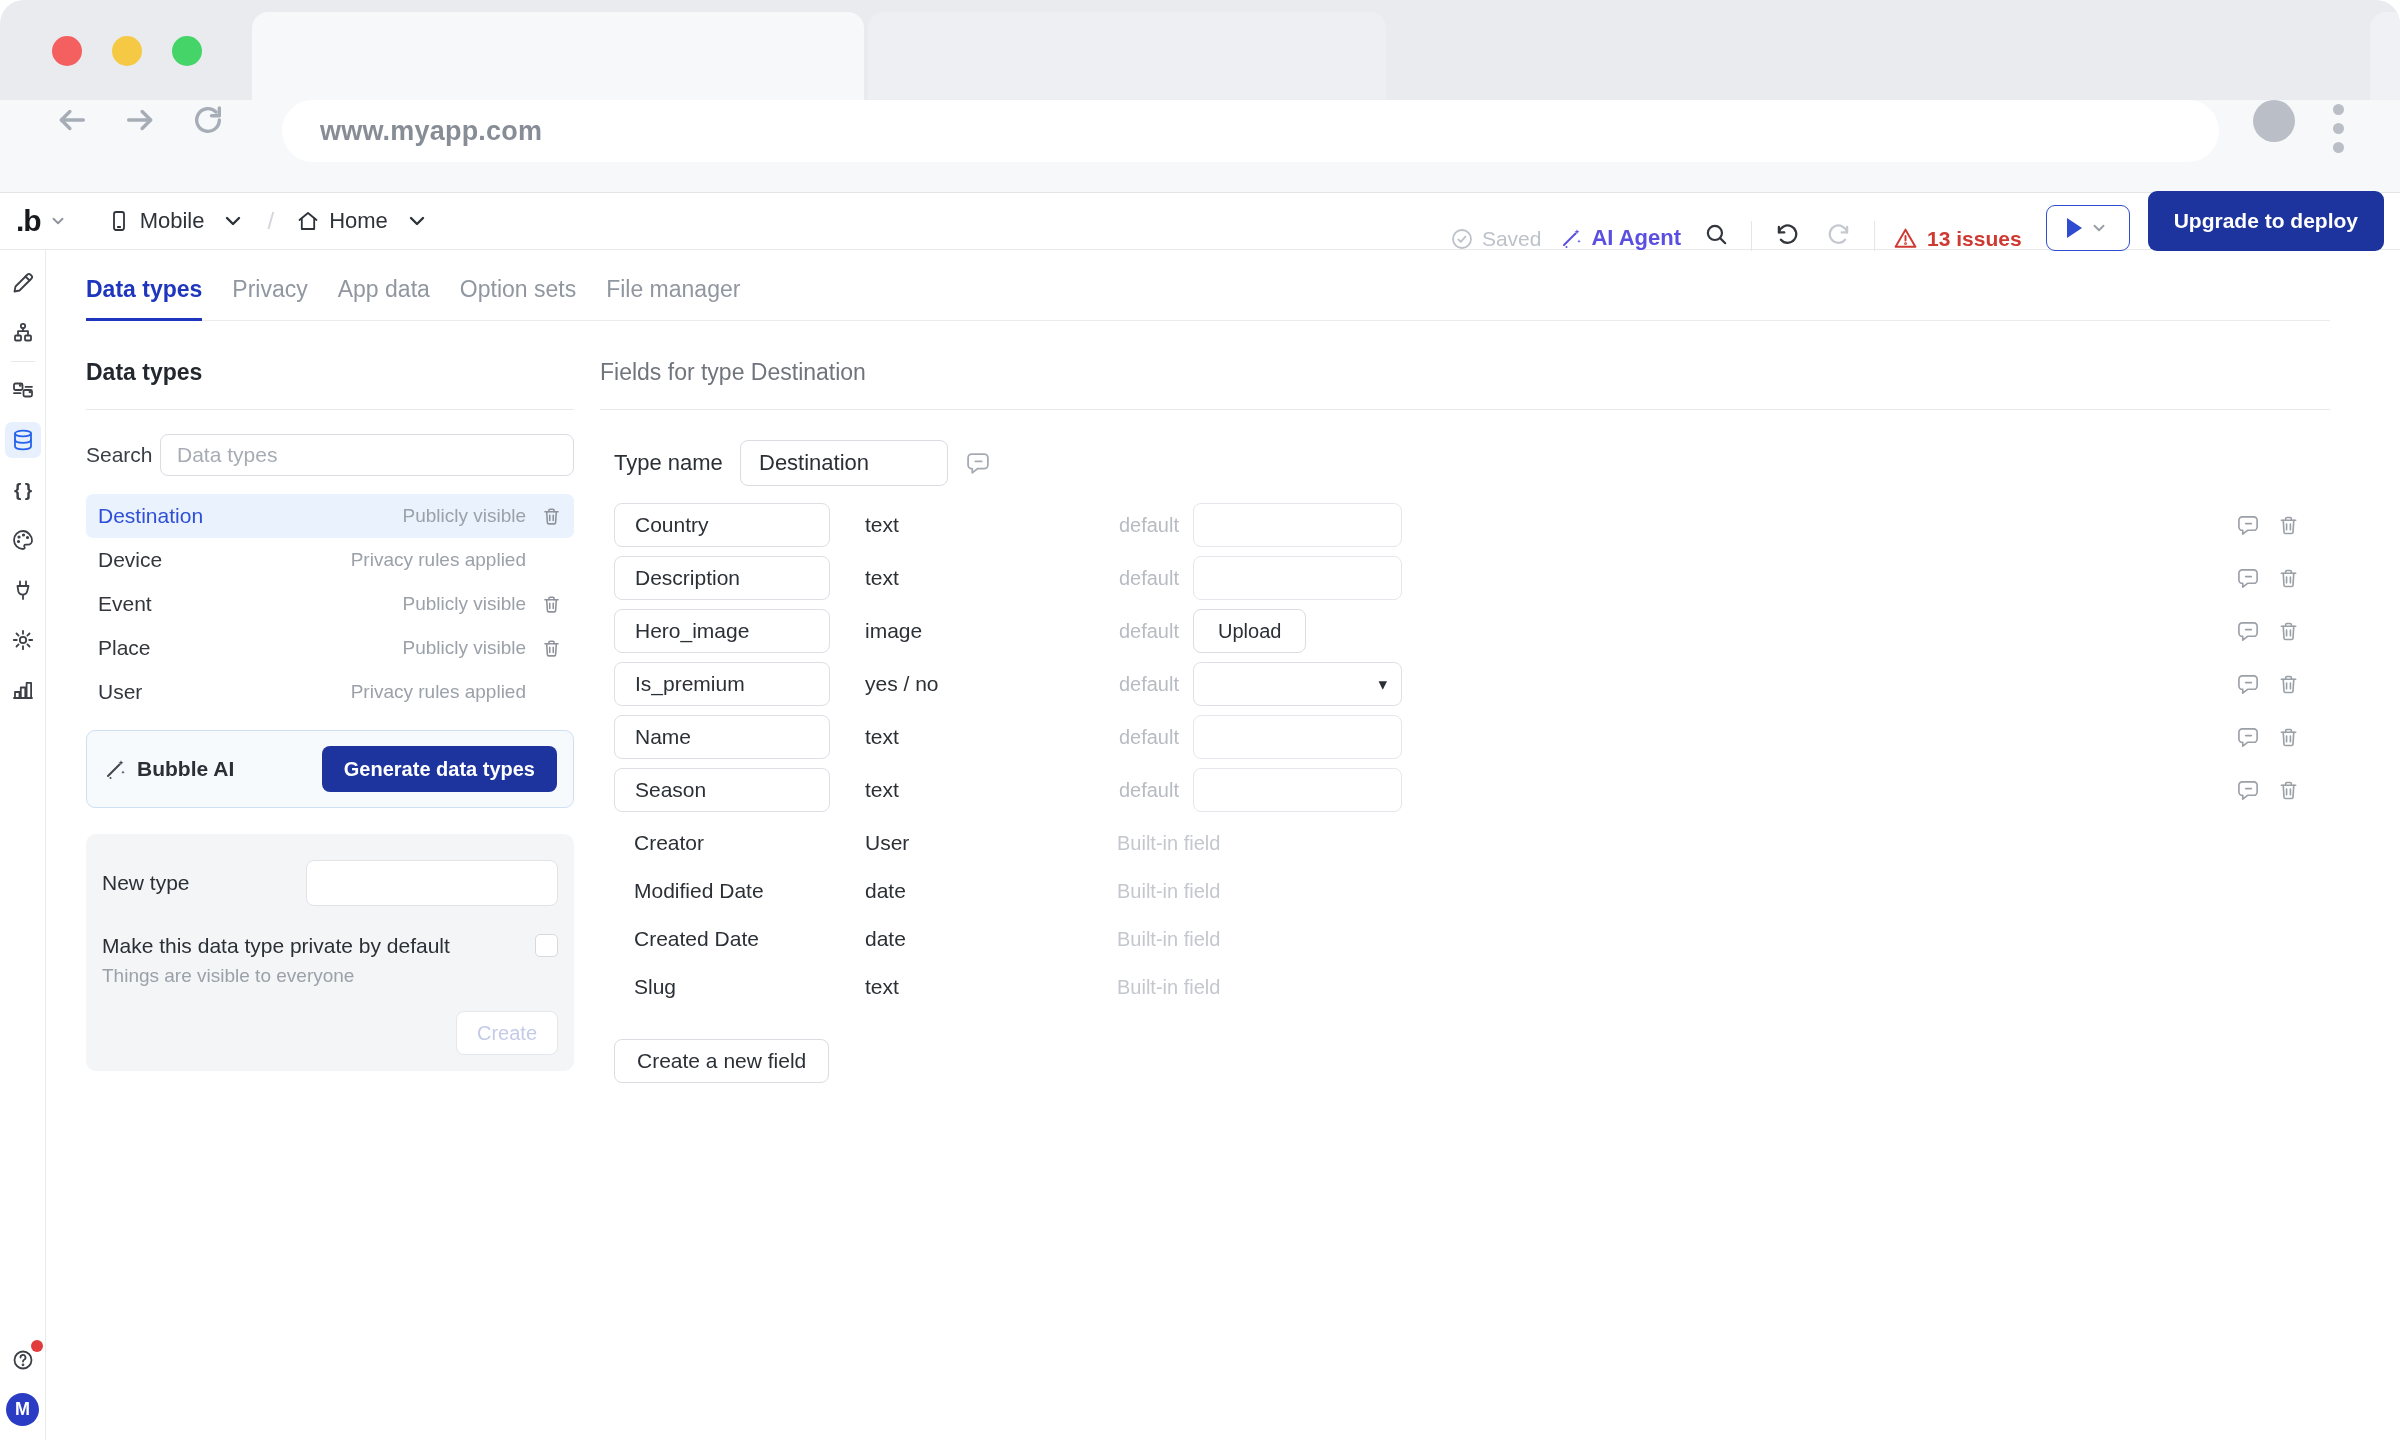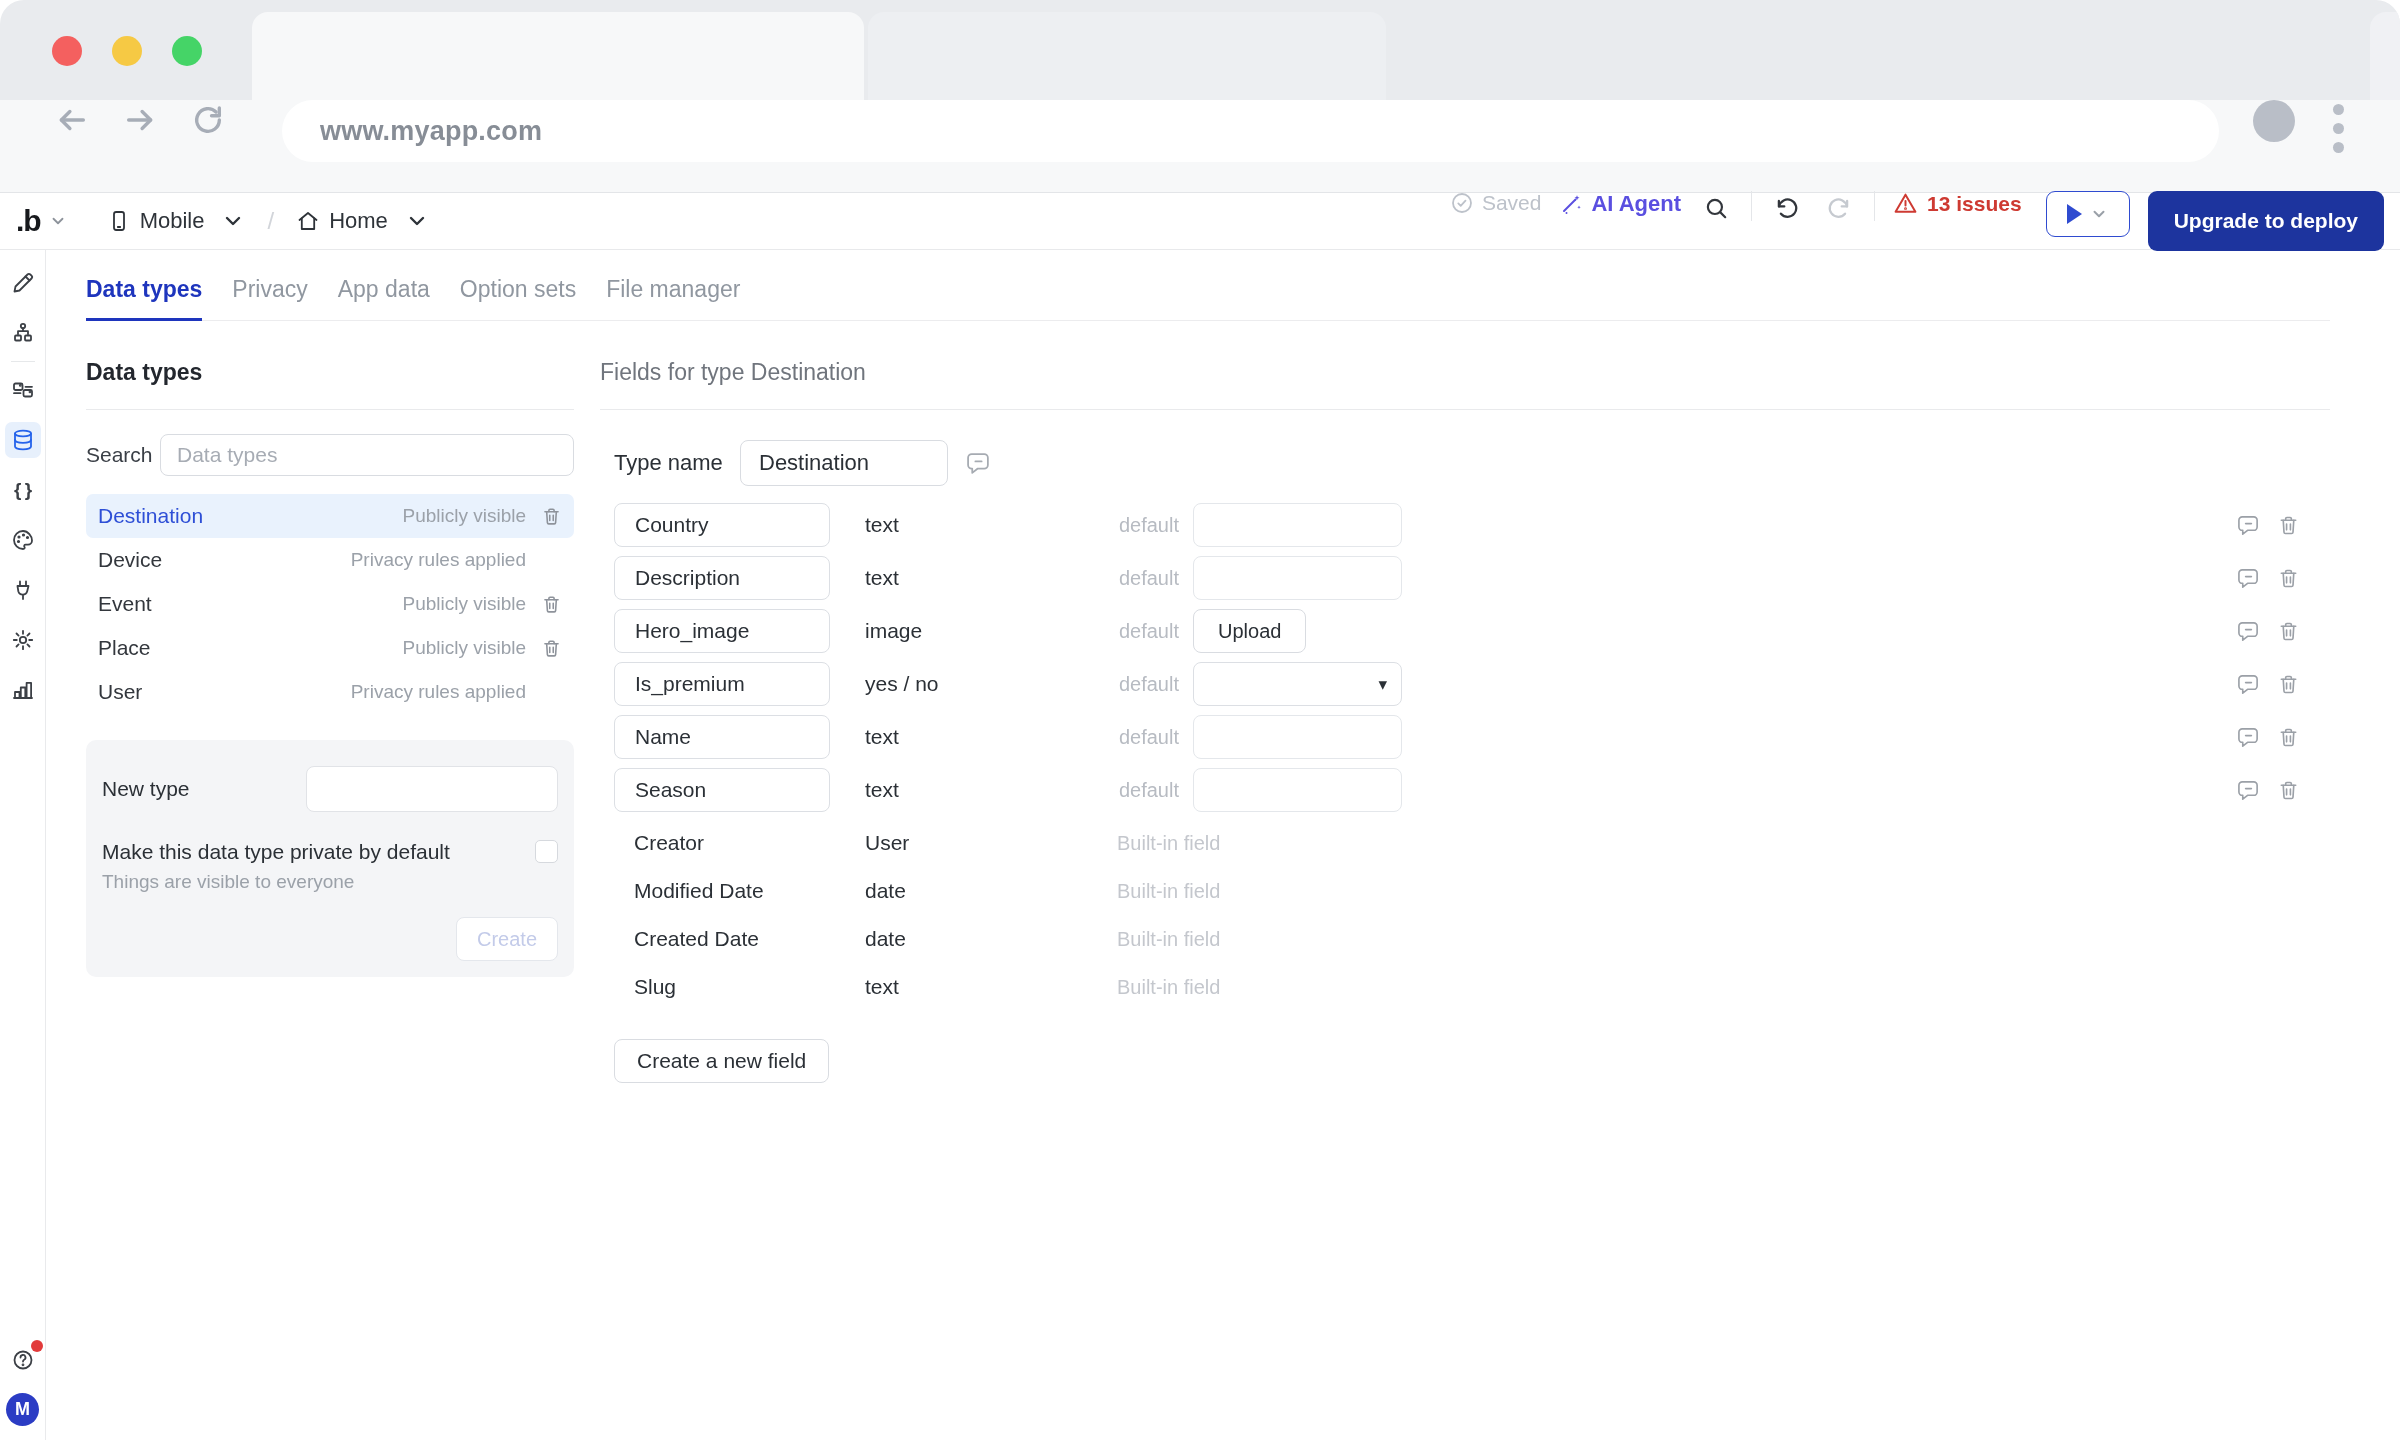--- a/index.html
+++ b/index.html
@@ -29,21 +29,21 @@
 
   
   .topbar { height:57px; background:#fff; border-bottom:1px solid #e8e9eb; display:flex; align-items:center; padding:0 16px; }
   .logo { font-size:30px; font-weight:800; color:#17191d; letter-spacing:-1px; }
   .chev { color:#8d939b; margin-left:8px; display:inline-flex; }
   .chev svg { width:18px; height:18px; }
   .tb-group { display:flex; align-items:center; gap:9px; font-size:22px; color:#2e3339; }
   .tb-group svg { width:24px; height:24px; color:#2e3339; }
   .sep-slash { color:#d2d5da; font-size:24px; margin:0 22px; }
   .m36 { margin-left:40px; }
-  .tb-right { margin-left:auto; display:flex; align-items:flex-start; gap:18px; }
+  .tb-right { margin-left:auto; display:flex; align-items:flex-end; gap:18px; }
   .saved { display:flex; align-items:center; gap:8px; color:#bdc2ca; font-size:21px; }
   .saved svg { width:24px; height:24px; }
   .aiagent { display:flex; align-items:center; gap:8px; color:#5a4fe0; font-size:22px; font-weight:700; cursor:pointer; }
   .aiagent svg { width:24px; height:24px; }
   .iconbtn { display:flex; align-items:center; justify-content:center; width:34px; height:34px; cursor:pointer; color:#32363c; }
   .iconbtn svg { width:26px; height:26px; }
   .iconbtn.disabled { color:#c6cad0; }
   .vdiv { width:1px; height:30px; background:#e4e6e9; }
   .issues { display:flex; align-items:center; gap:9px; color:#ce3a32; font-size:21px; font-weight:700; cursor:pointer; }
   .issues svg { width:25px; height:25px; }
@@ -402,20 +402,32 @@
                   </svg>
               </span>
             </div>
             <div class="trow">
               <span class="tname">User</span>
               <span class="tmeta">Privacy rules applied</span>
               <span class="tdel"></span>
             </div>
           </div>
 
+          <div class="aicard">
+            <span class="ailab">
+              <svg viewBox="0 0 24 24" fill="none" stroke="currentColor" stroke-width="2" stroke-linecap="round">
+                  <path d="M5 19 16.5 7.5"></path>
+                  <path d="M18 3.2l.7 1.8 1.8.7-1.8.7-.7 1.8-.7-1.8-1.8-.7 1.8-.7z" fill="currentColor" stroke="none"></path>
+                  <path d="M20 13.5l.5 1.2 1.2.5-1.2.5-.5 1.2-.5-1.2-1.2-.5 1.2-.5z" fill="currentColor" stroke="none"></path>
+                  <circle cx="7.5" cy="21" r="1" fill="currentColor" stroke="none"></circle>
+                </svg>
+              <span>Bubble AI</span>
+            </span>
+            <button class="genbtn">Generate data types</button>
+          </div>
 
           <div class="newcard">
             <div class="ntrow">
               <label>New type</label>
               <input style="">
             </div>
             <div class="pvrow">
               <span class="pvlab">Make this data type private by default</span>
               <span class="checkbox"></span>
             </div>

